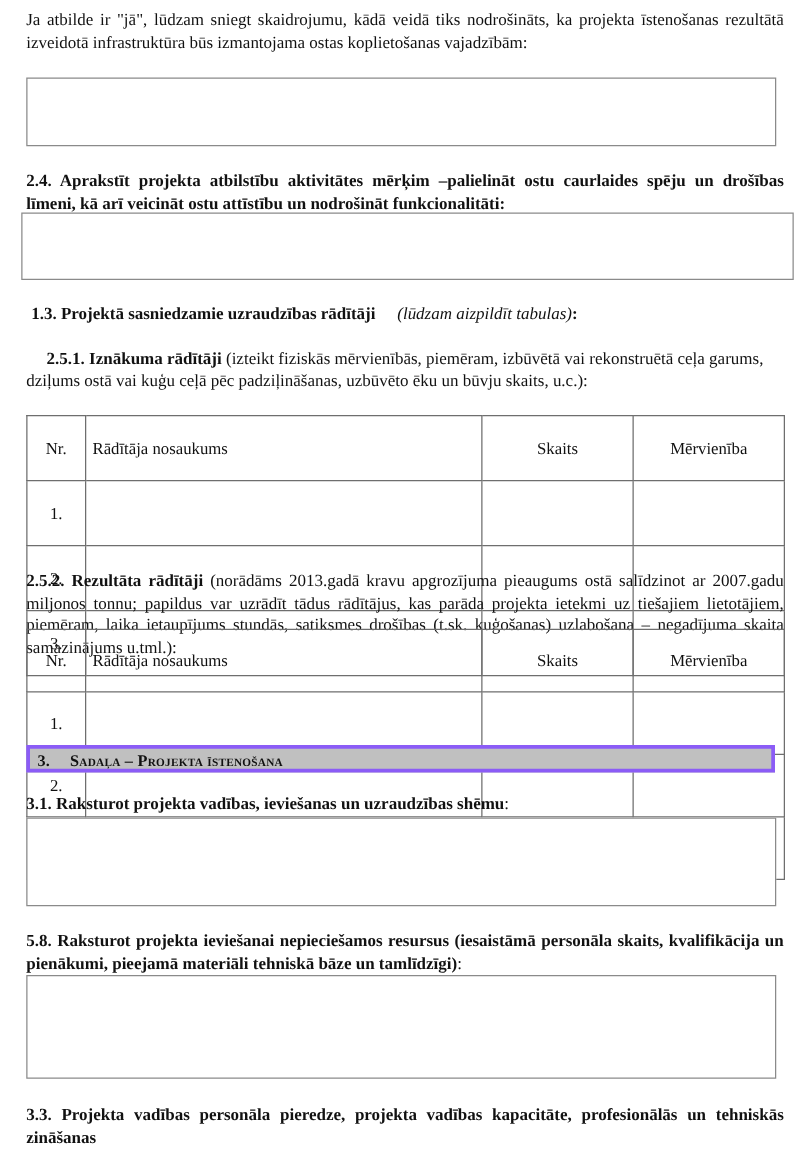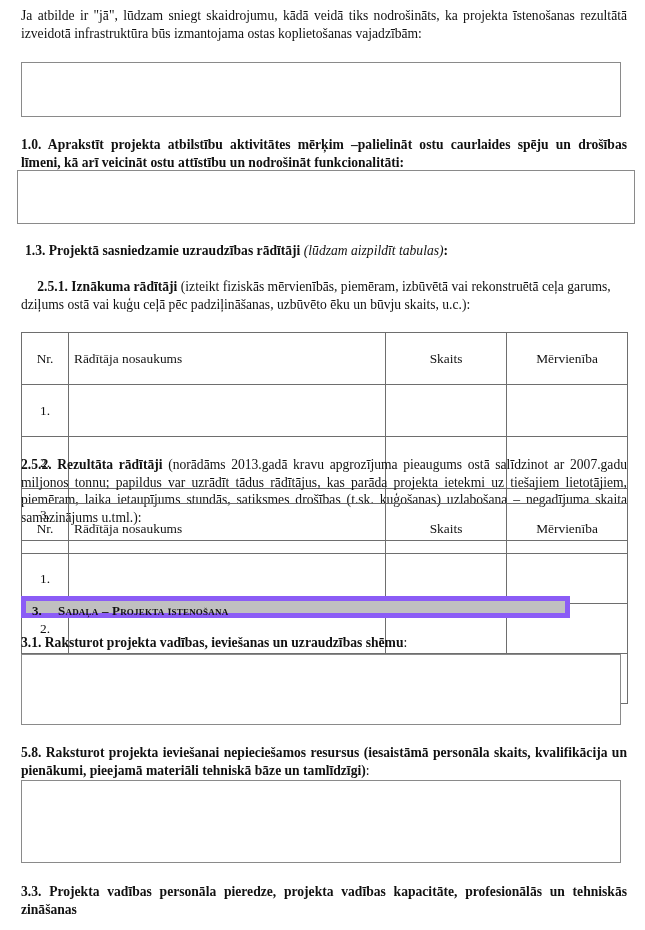--- a/index.html
+++ b/index.html
@@ -8,54 +8,54 @@
     font-family: "Liberation Serif", "DejaVu Serif", serif;
     color: #111;
   }
   .p {
     position: absolute; left: 21px; width: 606px;
     font-size: 13.6px; line-height: 17.5px;
     text-align: justify; margin: 0;
   }
   .p.last-left { text-align-last: left; }
   .bold { font-weight: bold; }
-  .ital { font-style: italic; font-weight: normal; }
+  .ital { font-style: italic; font-weight: normal; margin-left: 14px; }
   .norm { font-weight: normal; }
   .box {
     position: absolute; border: 1px solid #8a8a8a; background: #fff;
     box-sizing: border-box;
   }
   table.ind {
     position: absolute; left: 21px; width: 606px;
     border-collapse: collapse; table-layout: fixed;
     font-size: 13.4px;
   }
   table.ind td {
     border: 1px solid #6e6e6e; padding: 16px 5px; height: 19px;
     line-height: 17px; vertical-align: middle; white-space: nowrap;
   }
   table.ind td.c { text-align: center; }
   .sec-bar {
-    position: absolute; left: 21px; top: 596px; width: 549px; height: 22px;
-    background: #c0c0c0; border: 5px solid #8b5cf6; box-sizing: border-box;
+    position: absolute; left: 21px; top: 596px; width: 599px; height: 22px;
+    background: #c0c0c0; border: 3px solid #8b5cf6; box-sizing: border-box;
     font-weight: bold; font-size: 13px; line-height: 20px; padding-left: 6px;
   }
   .sec-bar .num { display: inline-block; width: 26px; }
   .sc { font-variant: small-caps; letter-spacing: 0.2px; }
 </style>
 </head>
 <body>
 
 <p class="p" style="top:7px;">
   <span>Ja atbilde ir "jā", lūdzam sniegt skaidrojumu, kādā veidā tiks nodrošināts, ka projekta īstenošanas rezultātā izveidotā infrastruktūra būs izmantojama ostas koplietošanas vajadzībām:</span>
 </p>
 <div class="box" style="left:21px; top:62px; width:600px; height:55px;"></div>
 
 <p class="p bold" style="top:136px; left:21px; width:606px;">
-  <span>1.0. Aprakstīt projekta atbilstību aktivitātes mērķim –palielināt ostu caurlaides spēju un drošības līmeni, kā arī veicināt ostu attīstību un nodrošināt funkcionalitāti:</span>
+  <span>2.4. Aprakstīt projekta atbilstību aktivitātes mērķim –palielināt ostu caurlaides spēju un drošības līmeni, kā arī veicināt ostu attīstību un nodrošināt funkcionalitāti:</span>
 </p>
 <div class="box" style="left:17px; top:170px; width:618px; height:54px;"></div>
 
 <p class="p bold" style="top:242px; left:25px; text-align:left;">
   <span>1.3. Projektā sasniedzamie uzraudzības rādītāji</span>
   <span class="ital">(lūdzam aizpildīt tabulas)</span><span>:</span>
 </p>
 
 <p class="p last-left" style="top:278px; text-align:center;">
   <span class="bold">2.5.1. Iznākuma rādītāji</span><span> (izteikt fiziskās mērvienībās, piemēram, izbūvētā vai rekonstruētā ceļa garums, dziļums ostā vai kuģu ceļā pēc padziļināšanas, uzbūvēto ēku un būvju skaits, u.c.):</span>

